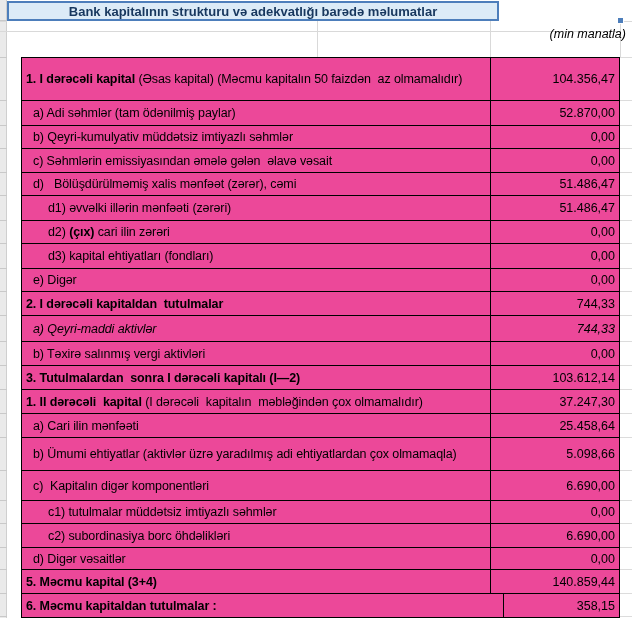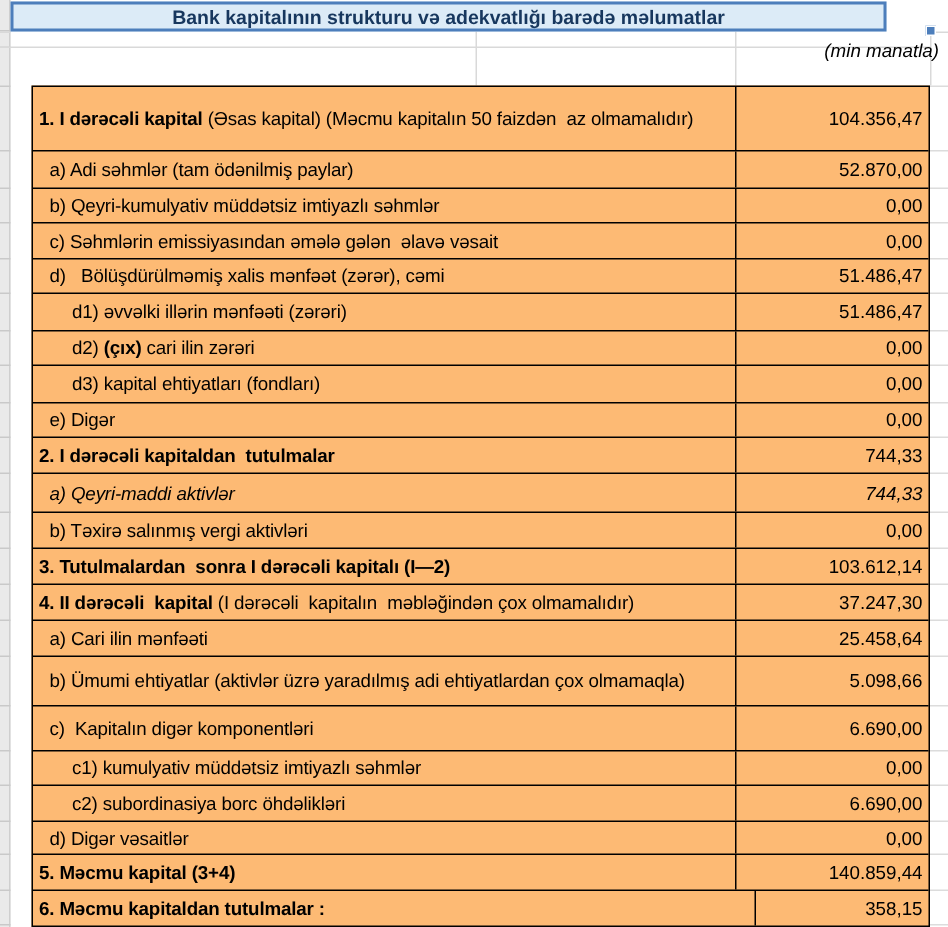--- a/index.html
+++ b/index.html
@@ -14,40 +14,40 @@
     position:absolute;left:0;top:0;width:7px;height:618px;
     background:#eaeaea;border-right:1px solid #cfcfcf;box-sizing:border-box;
   }
   .tick{position:absolute;height:1px;background:#c9c9c9;}
   .rtick{position:absolute;height:1px;background:#dcdcdc;}
   .gridline-v{position:absolute;width:1px;background:#d9d9d9;}
   .gridline-h{position:absolute;height:1px;background:#d9d9d9;}
 
   
   #title-cell{
-    position:absolute;left:7px;top:1px;width:584px;height:20px;
+    position:absolute;left:7px;top:1px;width:492px;height:20px;
     box-sizing:border-box;border:2px solid #4d7ebb;background:#dcebf7;
     display:flex;align-items:center;justify-content:center;
   }
   #title-cell span{
     font-weight:bold;font-size:13px;color:#17375e;letter-spacing:0px;white-space:pre;
   }
   #fill-handle{
     position:absolute;left:617px;top:17px;width:7px;height:7px;
     background:#4d7ebb;border:1px solid #ffffff;box-sizing:border-box;
   }
   #units-note{
     position:absolute;top:26px;right:6px;height:16px;line-height:16px;
     font-style:italic;font-size:12.5px;white-space:pre;
   }
 
   
   #capital-table{
     position:absolute;left:21px;top:57px;width:599px;
-    box-sizing:border-box;border:1px solid #000;background:#fdba74;
+    box-sizing:border-box;border:1px solid #000;background:#ec4899;
   }
   .row{display:flex;border-bottom:1px solid #000;box-sizing:border-box;}
   .row:last-child{border-bottom:none;gap:13px;}
   .cell-label{
     width:468px;box-sizing:border-box;display:flex;align-items:center;
     font-size:12.5px;white-space:pre;overflow:hidden;letter-spacing:-0.1px;
   }
   .cell-label.i0{padding-left:4px;}
   .cell-label.i1{padding-left:11px;}
   .cell-label.i2{padding-left:26px;}
@@ -176,37 +176,37 @@
     </div>
     <div class="row" style="height: 24px;">
       <div class="cell-label i1"><span>b) Təxirə salınmış vergi aktivləri</span></div>
       <div class="cell-value">0,00</div>
     </div>
     <div class="row" style="height: 24px;">
       <div class="cell-label i0"><b>3. Tutulmalardan  sonra I dərəcəli kapitalı (I—2)</b></div>
       <div class="cell-value">103.612,14</div>
     </div>
     <div class="row" style="height: 24px;">
-      <div class="cell-label i0"><b>4. II dərəcəli  kapital</b><span> (I dərəcəli  kapitalın  məbləğindən çox olmamalıdır)</span></div>
+      <div class="cell-label i0"><b>1. II dərəcəli  kapital</b><span> (I dərəcəli  kapitalın  məbləğindən çox olmamalıdır)</span></div>
       <div class="cell-value">37.247,30</div>
     </div>
     <div class="row" style="height: 24px;">
       <div class="cell-label i1"><span>a) Cari ilin mənfəəti</span></div>
       <div class="cell-value">25.458,64</div>
     </div>
     <div class="row" style="height: 33px;">
       <div class="cell-label i1"><span>b) Ümumi ehtiyatlar (aktivlər üzrə yaradılmış adi ehtiyatlardan çox olmamaqla)</span></div>
       <div class="cell-value">5.098,66</div>
     </div>
     <div class="row" style="height: 30px;">
       <div class="cell-label i1"><span>c)  Kapitalın digər komponentləri</span></div>
       <div class="cell-value">6.690,00</div>
     </div>
     <div class="row" style="height: 23px;">
-      <div class="cell-label i2"><span>c1) kumulyativ müddətsiz imtiyazlı səhmlər</span></div>
+      <div class="cell-label i2"><span>c1) tutulmalar müddətsiz imtiyazlı səhmlər</span></div>
       <div class="cell-value">0,00</div>
     </div>
     <div class="row" style="height: 24px;">
       <div class="cell-label i2"><span>c2) subordinasiya borc öhdəlikləri</span></div>
       <div class="cell-value">6.690,00</div>
     </div>
     <div class="row" style="height: 22px;">
       <div class="cell-label i1"><span>d) Digər vəsaitlər</span></div>
       <div class="cell-value">0,00</div>
     </div>

